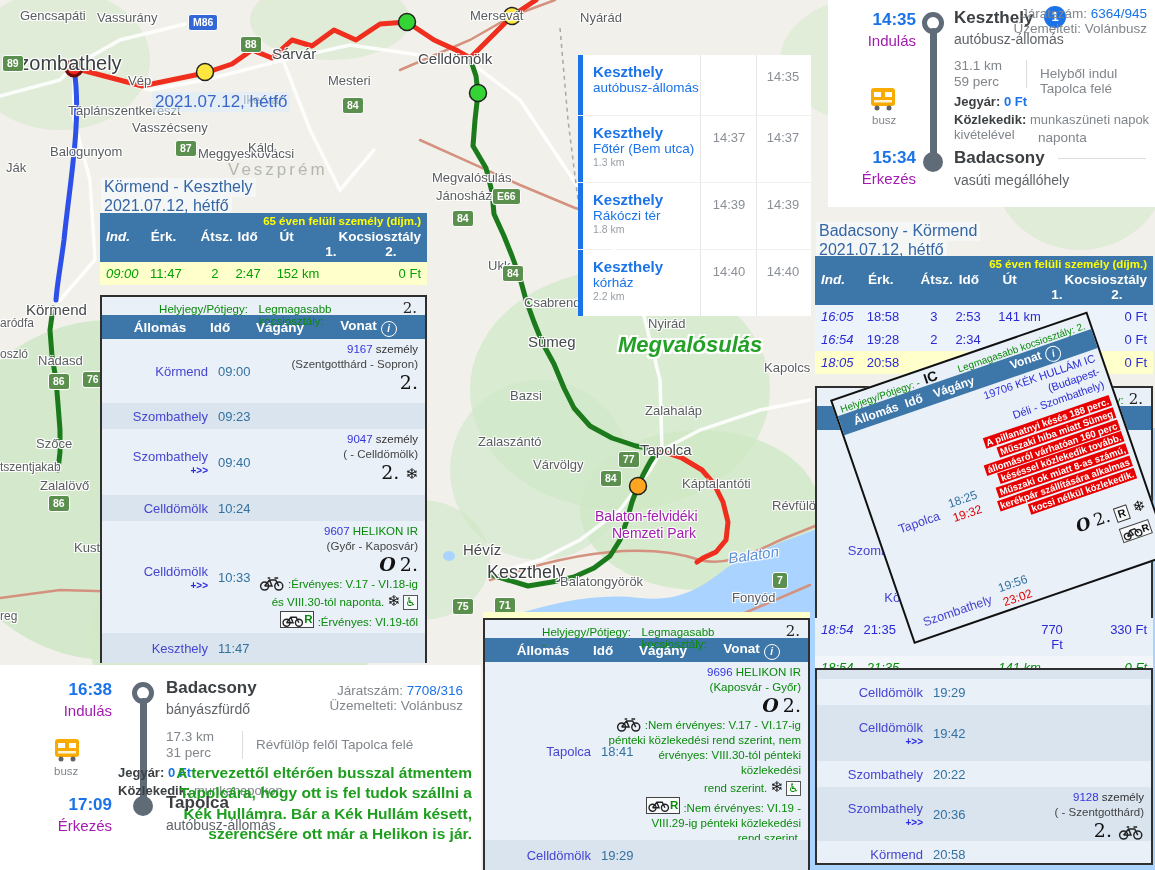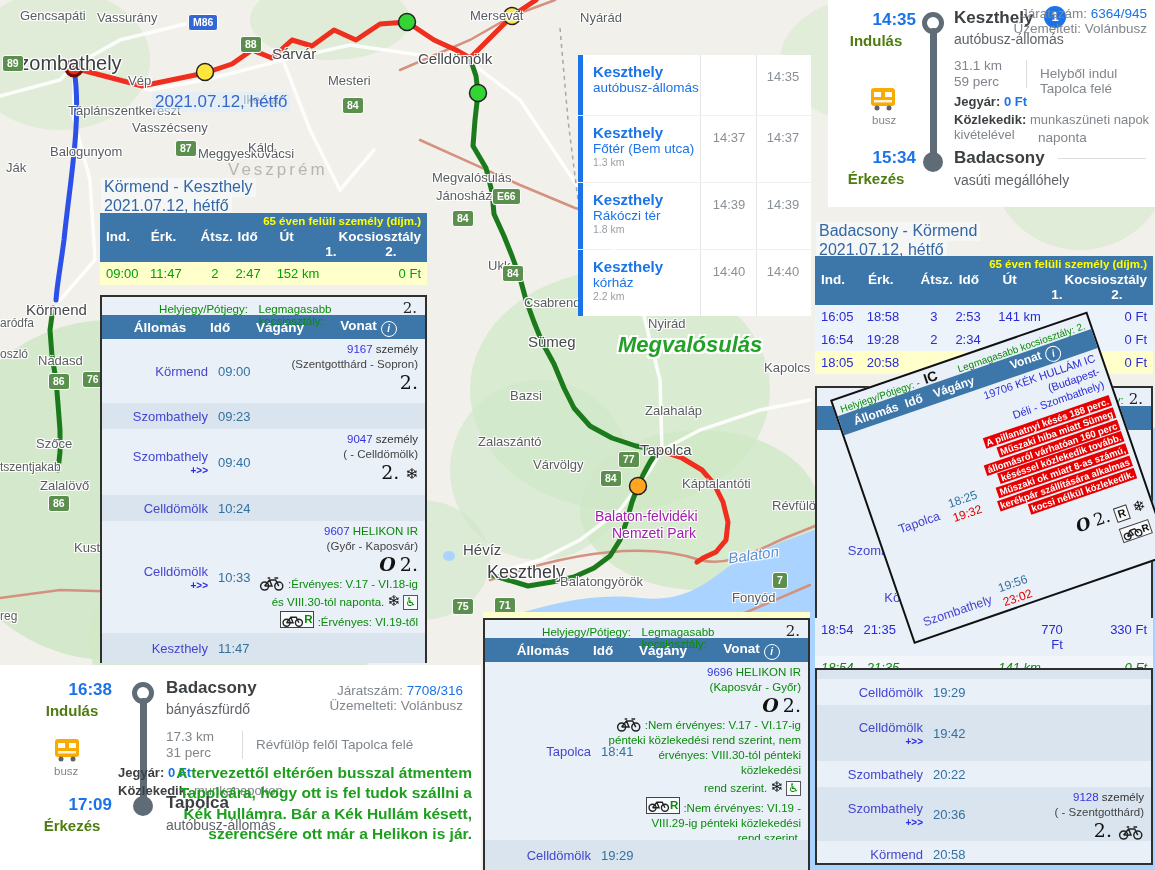--- a/index.html
+++ b/index.html
@@ -27,21 +27,21 @@
       font-style:italic;font-size:22px;
       text-shadow:-2px -2px 0 #fff,2px -2px 0 #fff,-2px 2px 0 #fff,2px 2px 0 #fff;}
   
   .hd{position:absolute;z-index:10;color:#3465a4;font-size:16px;line-height:1.18;}
   .hd span{background:rgba(248,252,255,.6);padding:0 3px;display:inline-block;}
   .sum{position:absolute;z-index:10;box-sizing:border-box;}
   .sum-head{background:#3d76a8;color:#fff;padding:2px 6px 3px;}
   .disc{color:#ffff00;font-weight:bold;font-size:11.5px;text-align:right;}
   .cols{display:flex;font-weight:bold;font-size:13.5px;padding-top:2px;}
   .c12{display:flex;font-weight:bold;font-size:13.5px;}
-  .f-ind{width:47px;}.f-erk{width:47px;}.f-atsz{width:44px;text-align:center;}
+  .f-ind{width:47px;font-style:italic;}.f-erk{width:47px;}.f-atsz{width:44px;text-align:center;}
   .f-ido{width:44px;}.f-ut{width:62px;}.f-k{flex:1;text-align:center;}
   .f-c1{width:50%;text-align:center;}.f-c2{width:50%;text-align:center;}
   .c12 .sp{flex:1;}
   .srow{display:flex;font-size:13px;padding:4px 6px;background:#edf3fa;}
   .srow .f-p1{flex:1;text-align:right;padding-right:30px;}
   .srow .f-p2{width:60px;text-align:right;}
   .srow-y{background:#ffffcc;}
   .srow-g{color:#0a8a0a;font-style:italic;background:#f2f6fa;}
   .srow-b{color:#2a2ad6;}
   .kk-green{color:#00a000;}
@@ -92,21 +92,21 @@
   .rred span{background:#e80000;padding:0 2px;-webkit-box-decoration-break:clone;box-decoration-break:clone;}
   .ricons{position:absolute;right:6px;top:188px;font-size:17px;font-family:"DejaVu Serif",serif;color:#111;}
   .rbike{position:absolute;right:8px;top:214px;}
   .rstn{position:absolute;color:#4545d0;font-size:12.5px;text-align:right;}
   .rtime{position:absolute;font-size:12px;line-height:1.25;}
   .rtime .s{color:#33719f;display:block;}
   .rtime .a{color:#e00000;display:block;}
   
   .bus{position:absolute;background:#fff;z-index:50;}
   .btime{position:absolute;color:#1a73e8;font-weight:bold;font-size:17px;width:80px;text-align:right;}
-  .blbl{position:absolute;color:#4d7c0f;font-size:15px;width:80px;text-align:center;font-weight:bold;}
+  .blbl{position:absolute;color:#a21caf;font-size:15px;width:80px;text-align:right;}
   .bstn{position:absolute;color:#3c4043;font-weight:bold;font-size:17px;}
   .bsub{position:absolute;color:#5f6368;font-size:14px;}
   .bgrey{position:absolute;color:#80868b;font-size:13.5px;}
   .bmeta{position:absolute;color:#80868b;font-size:13.5px;text-align:right;}
   .bmeta .lnk{color:#1a73e8;}
   .bfare{position:absolute;font-size:13px;color:#3c4043;font-weight:bold;}
   .bfare .v{color:#1a73e8;}
   .bruns{position:absolute;font-size:13px;color:#3c4043;font-weight:bold;}
   .bruns .v{color:#80868b;font-weight:normal;}
   .tl-line{position:absolute;width:7px;background:#5f6b77;border-radius:3px;}

